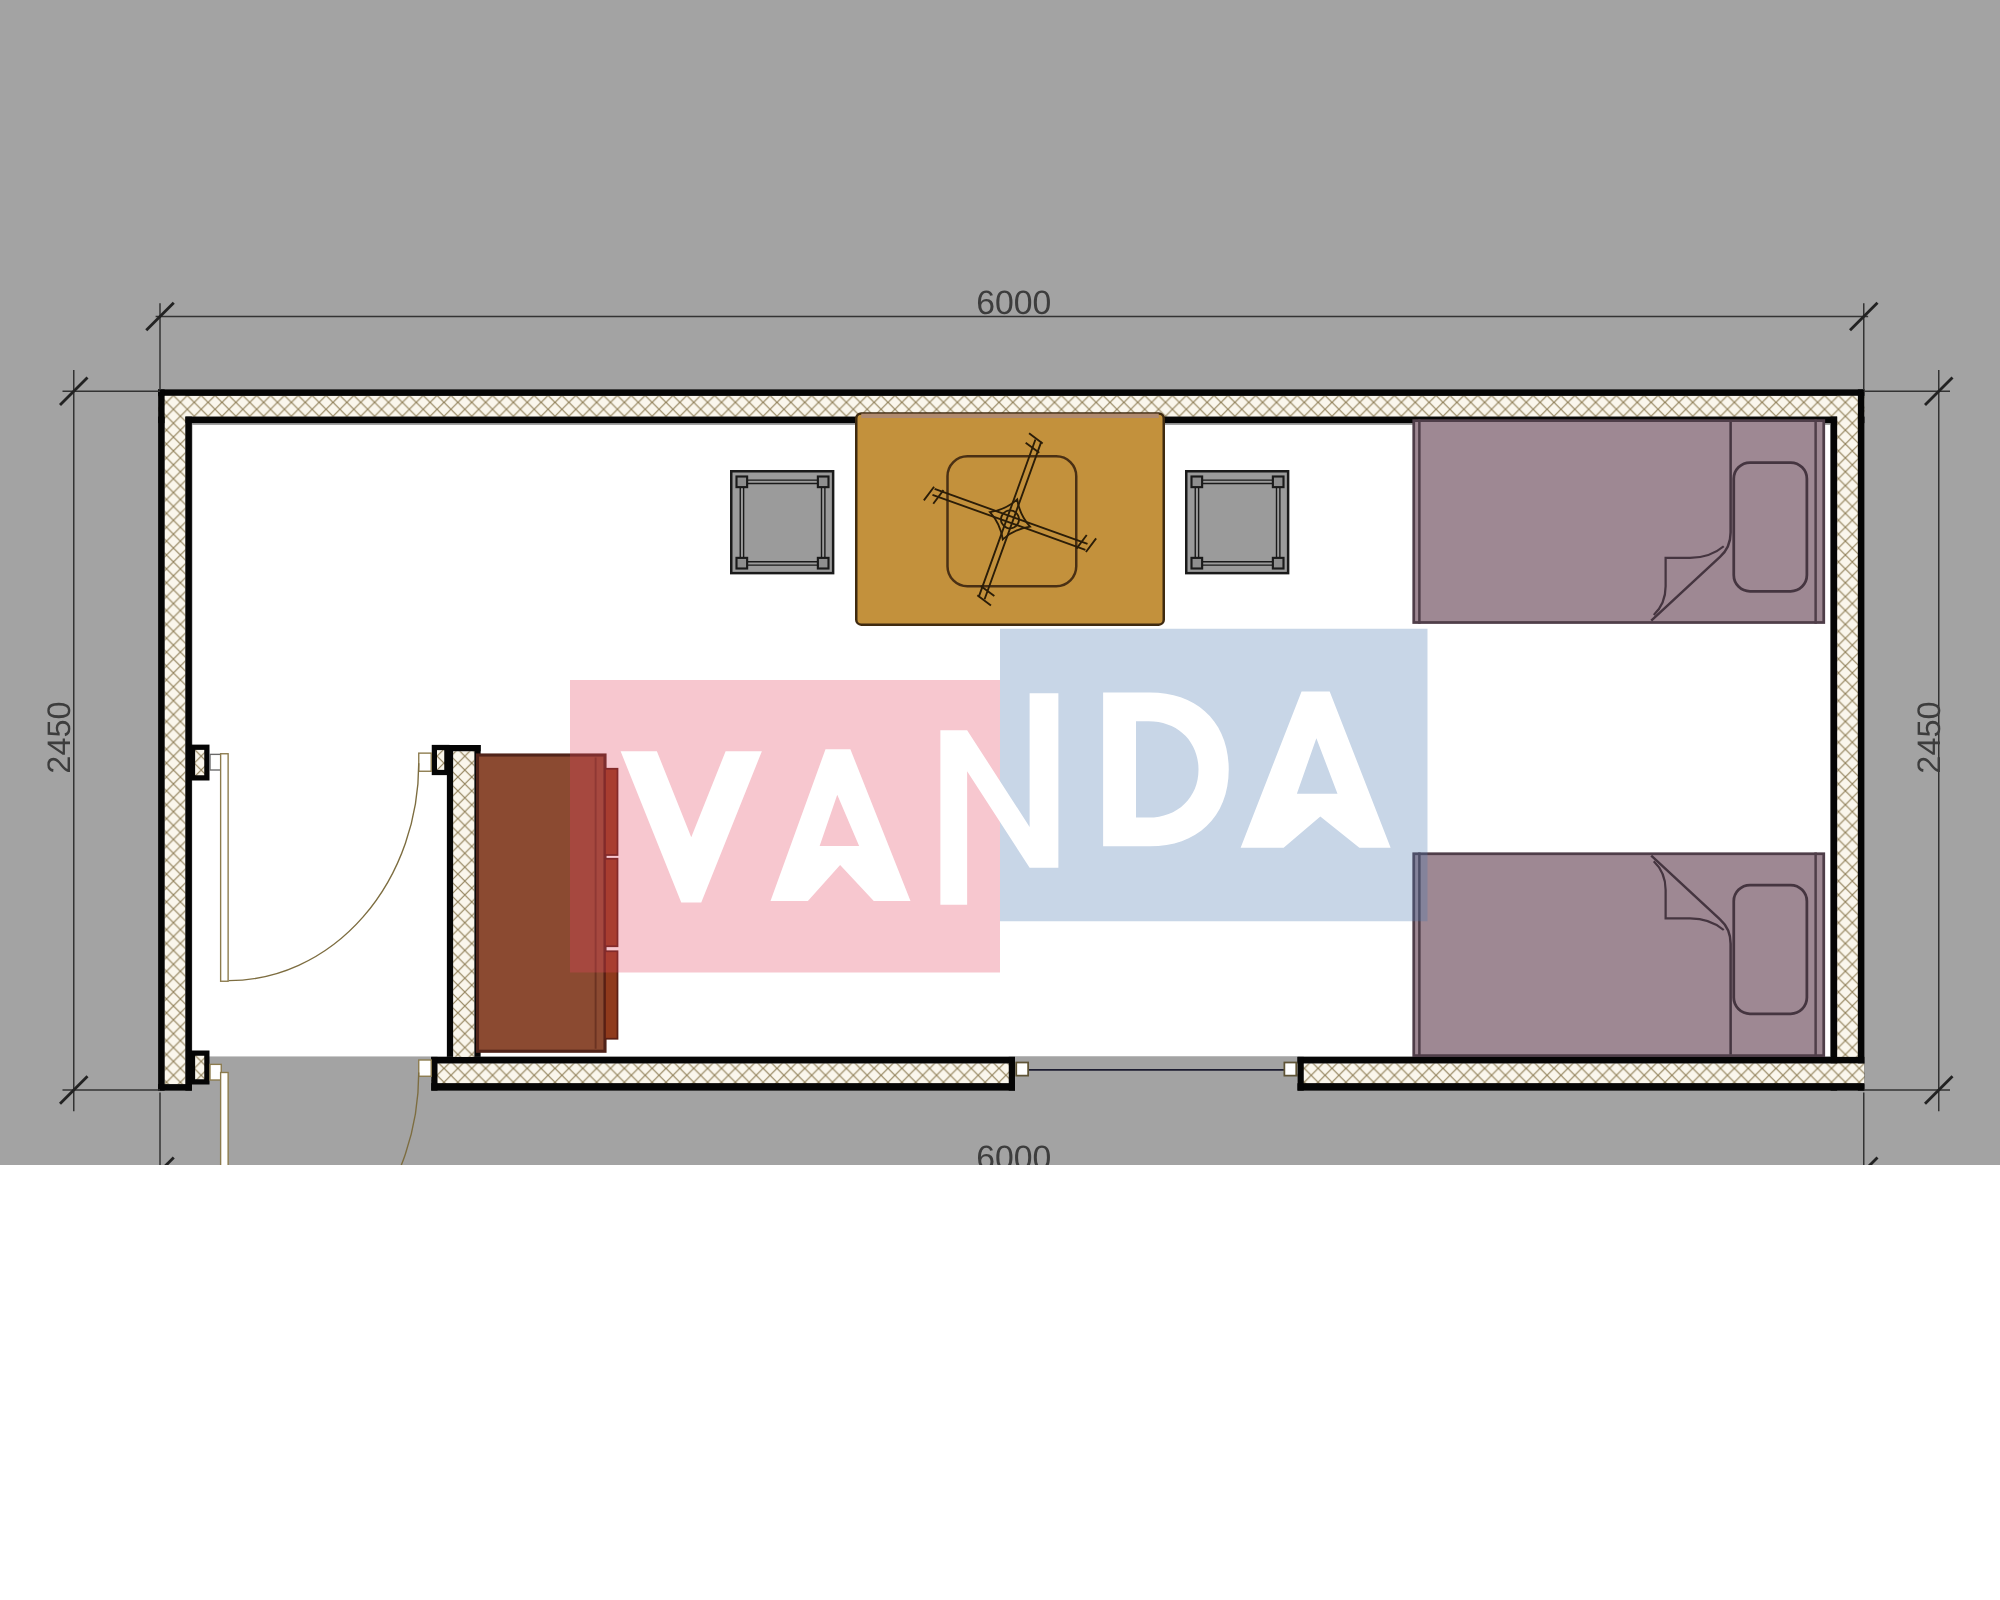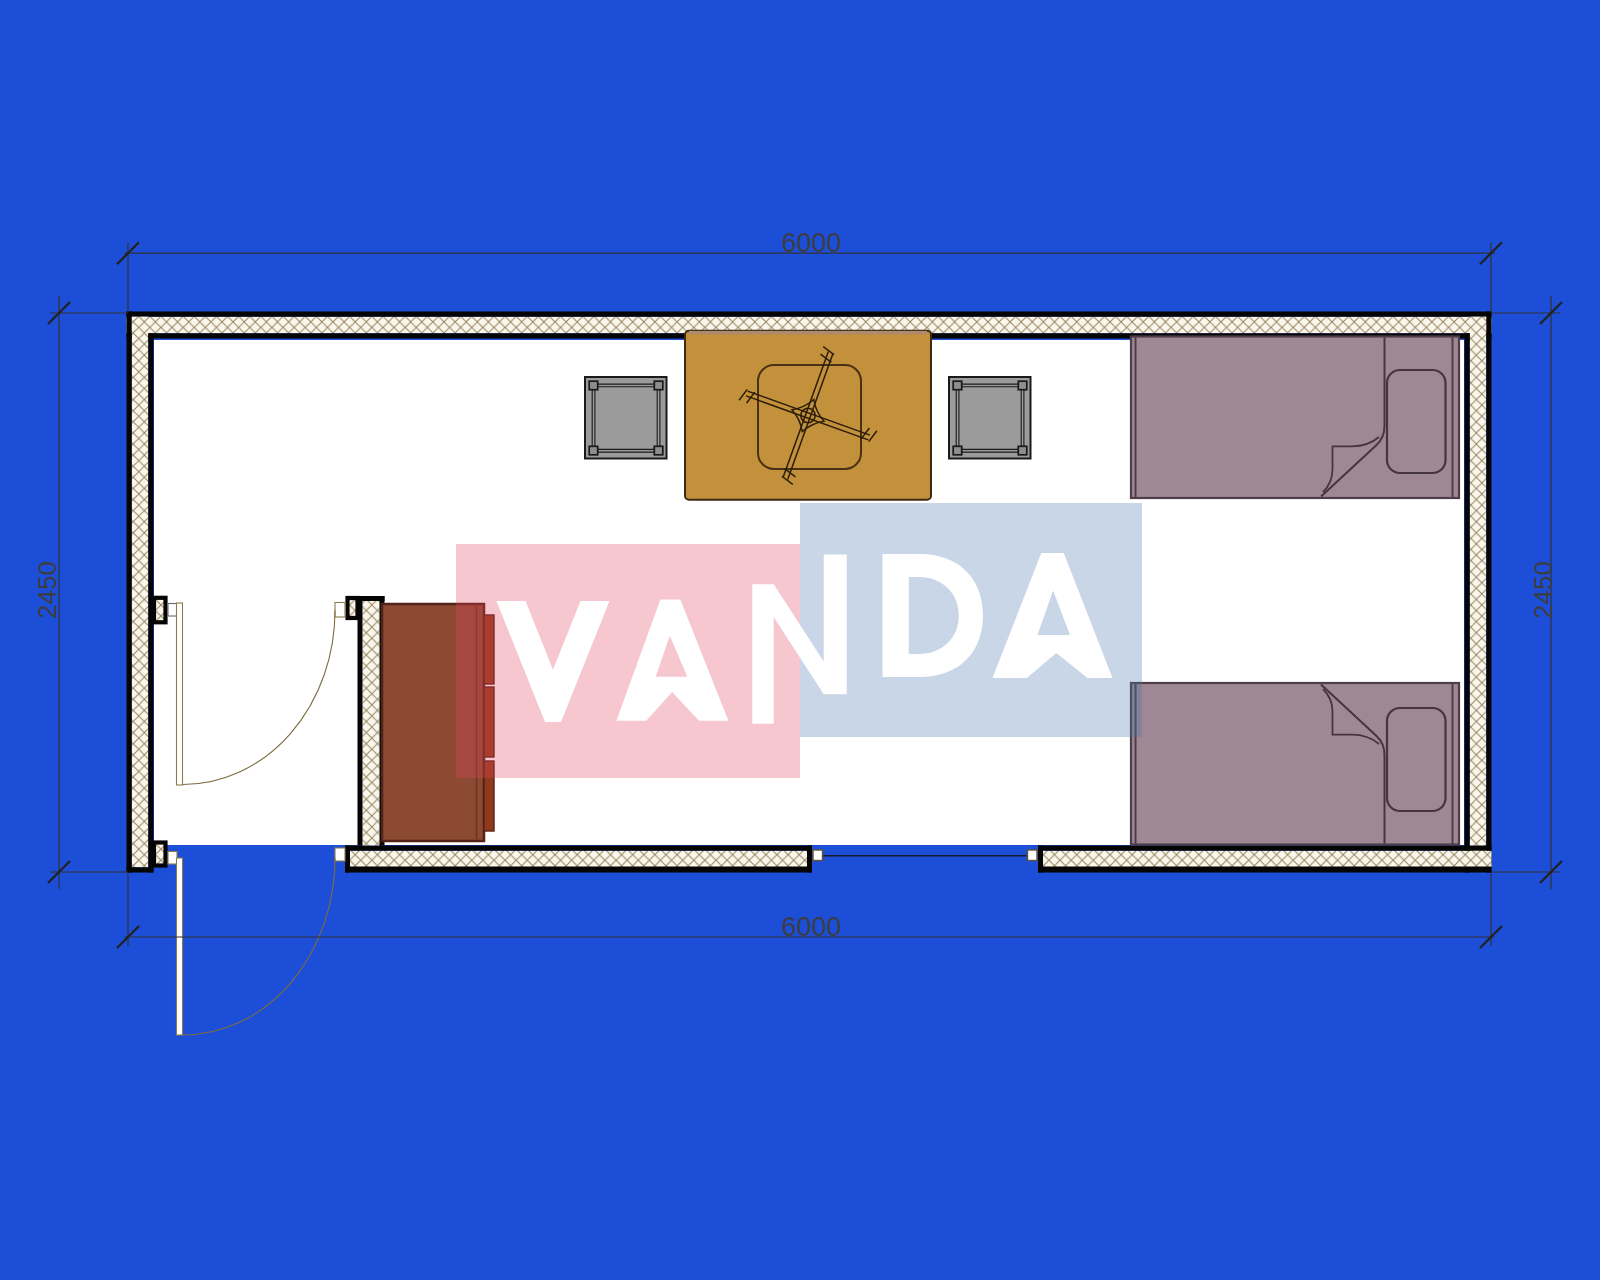--- a/index.html
+++ b/index.html
@@ -1,16 +1,16 @@
 <!DOCTYPE html>
 <html><head>
 <meta charset="utf-8">
 <style>
   html,body{margin:0;padding:0;background:#ffffff;}
-  .page{position:relative;width:1600px;height:1280px;background:#1d4ed8;overflow:hidden;
+  .page{position:relative;width:1600px;height:932px;background:#a3a3a3;overflow:hidden;
         font-family:"Liberation Sans", sans-serif;}
 </style>
 </head>
 <body>
 <div class="page">
 <svg width="1600" height="1280" viewBox="0 0 1600 1280" xmlns="http://www.w3.org/2000/svg">
 <defs>
 <pattern id="hatch" width="11.1" height="11.1" patternUnits="userSpaceOnUse">
   <rect width="11.1" height="11.1" fill="#faf6ec"></rect>
   <path d="M0,11.1 L11.1,0 M0,0 L11.1,11.1" stroke="#91815a" stroke-width="0.95" fill="none"></path>

